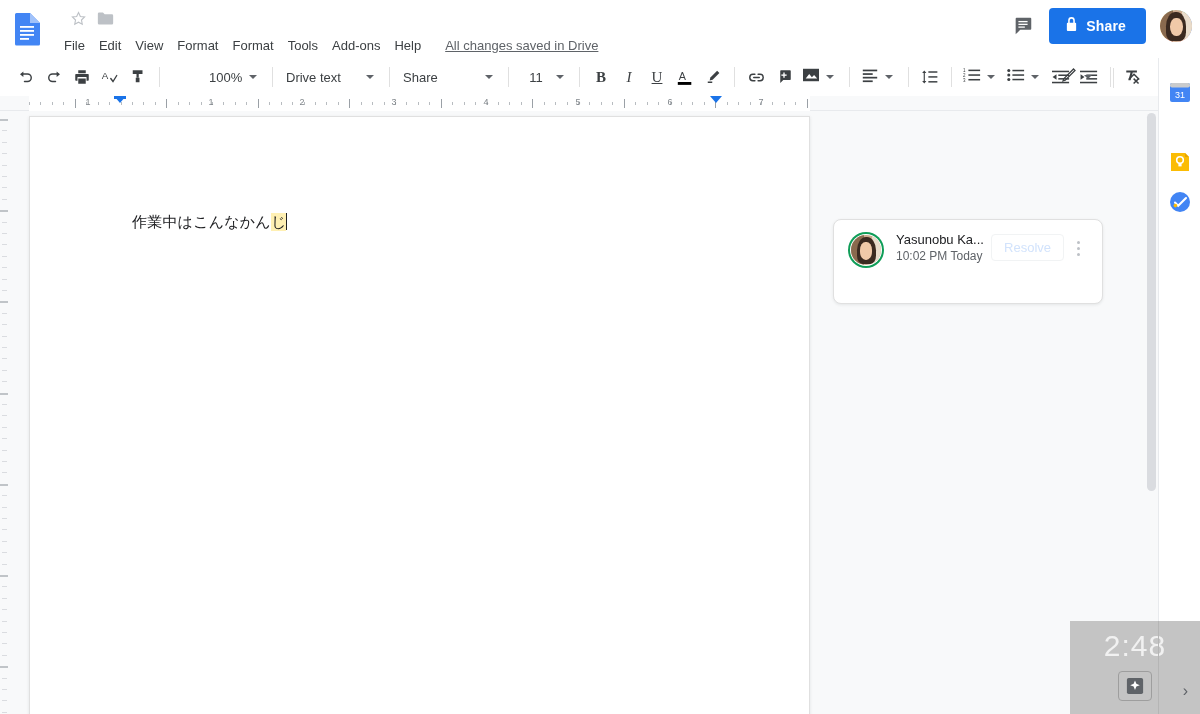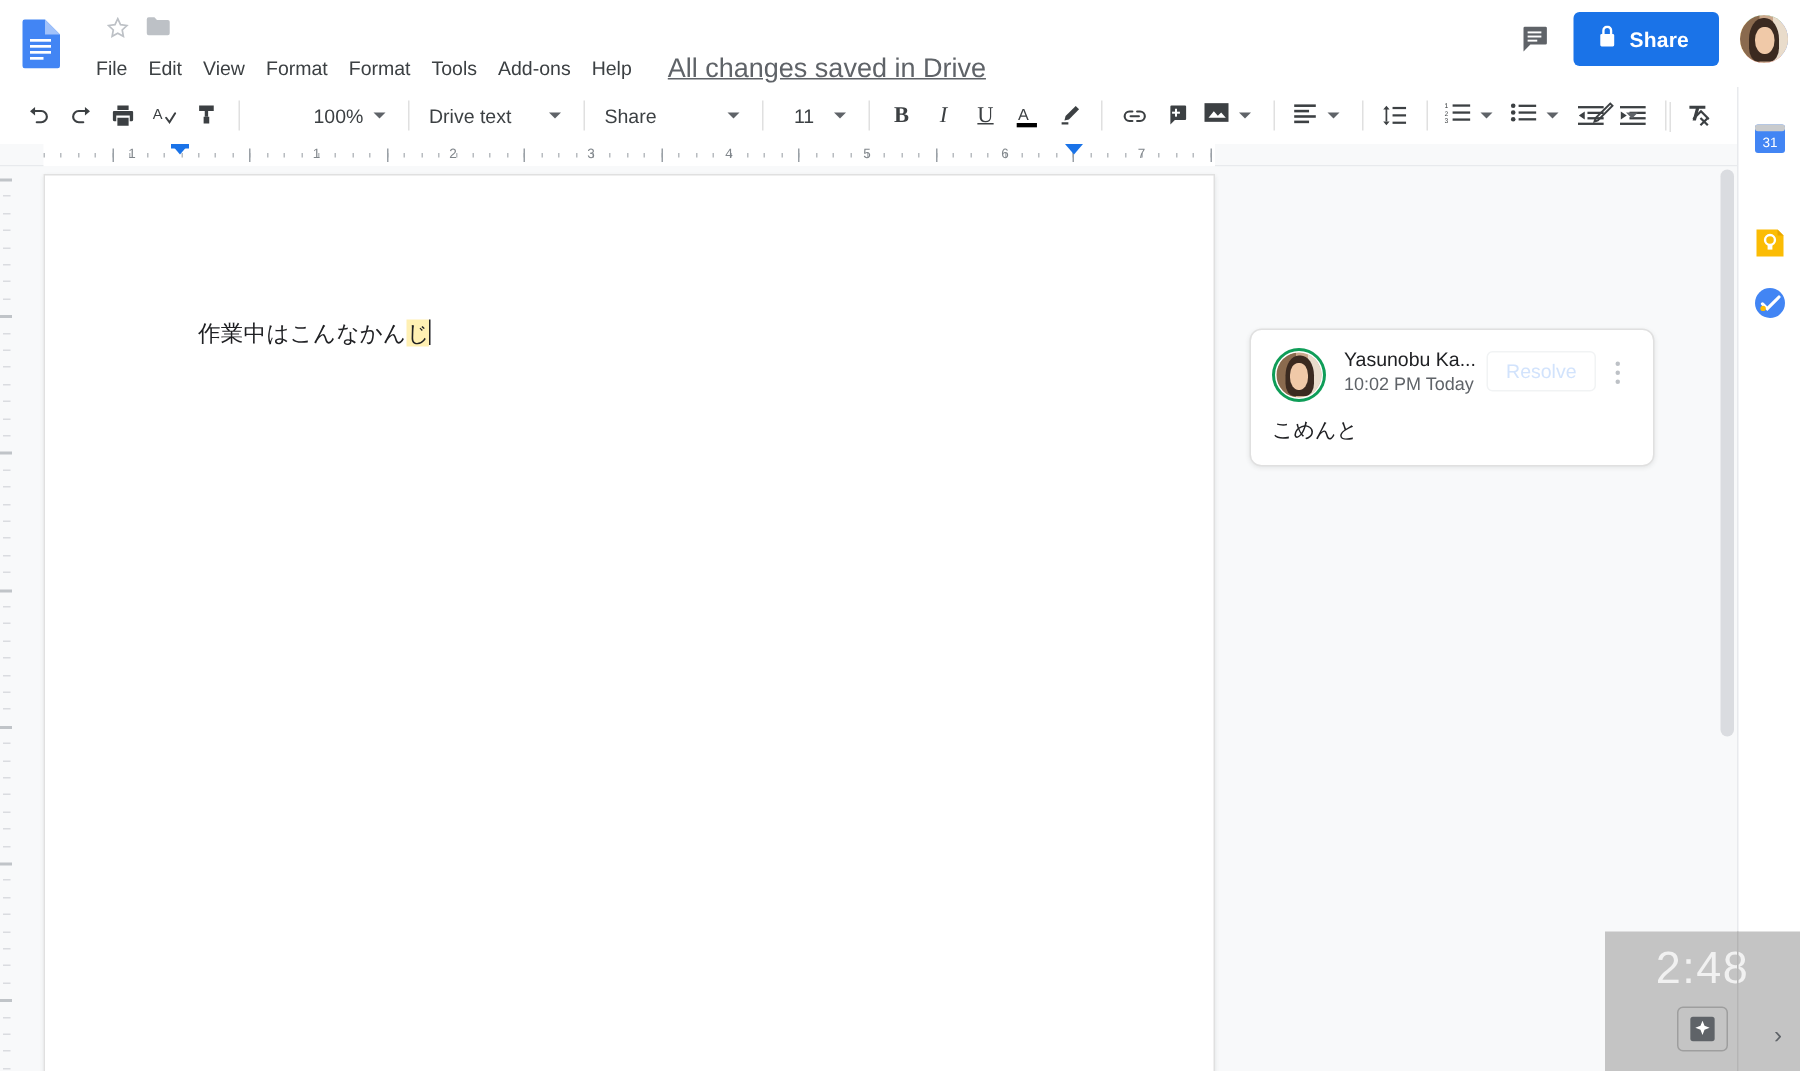--- a/index.html
+++ b/index.html
@@ -24,21 +24,21 @@
   }
   .star-icon { margin-left: 12px; color: #bdc1c6; font-size: 17px; line-height: 1; }
   .folder-icon { margin-left: 10px; display: inline-block; }
 
   .menubar { position: absolute; left: 58px; top: 34px; height: 22px; display: flex; align-items: center; }
   .menu-item {
     font-size: 13px; color: #3c4043; padding: 2px 6px; margin-right: 2px;
     border-radius: 3px; white-space: nowrap; cursor: pointer;
   }
   .save-state {
-    font-size: 18px; color: #5f6368; margin-left: 16px;
+    font-size: 13px; color: #5f6368; margin-left: 16px;
     text-decoration: underline; white-space: nowrap; cursor: pointer;
   }
 
   .header-right { position: absolute; right: 8px; top: 8px; display: flex; align-items: center; gap: 14px; }
   .comment-hdr-btn { width: 24px; height: 24px; display: flex; align-items: center; justify-content: center; cursor: pointer; }
   .share-btn {
     display: flex; align-items: center; gap: 8px;
     background: #1a73e8; color: #fff; border: none; border-radius: 4px;
     height: 36px; padding: 0 20px 0 16px; font-size: 14px; font-weight: 600;
     letter-spacing: .15px; cursor: pointer; font-family: inherit;
@@ -626,21 +626,20 @@
           <div class="c-name">Yasunobu Ka...</div>
           <div class="c-time">10:02 PM Today</div>
         </div>
         <button class="c-resolve">Resolve</button>
         <div class="c-more">
             <i></i>
             <i></i>
             <i></i>
           </div>
       </div>
-      <div class="c-body">こめんと</div>
     </div>
   </div>
 
   <div class="vscroll">
     <div class="vscroll-thumb"></div>
   </div>
 
   <div class="side-panel">
     <div class="side-icon" style="top:22px;">
       <svg width="24" height="24" viewBox="0 0 24 24">

